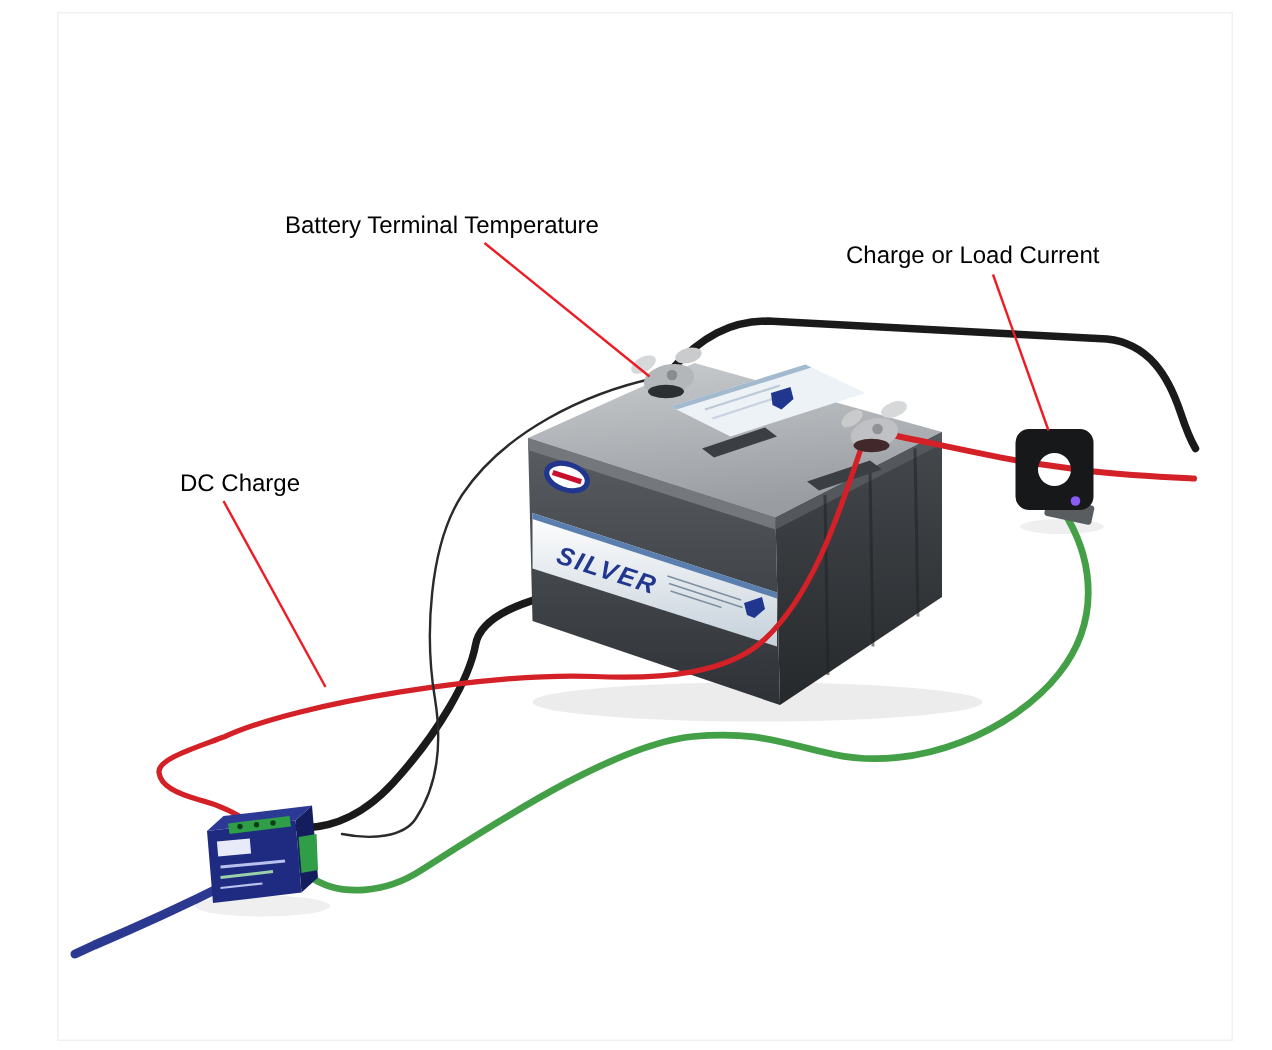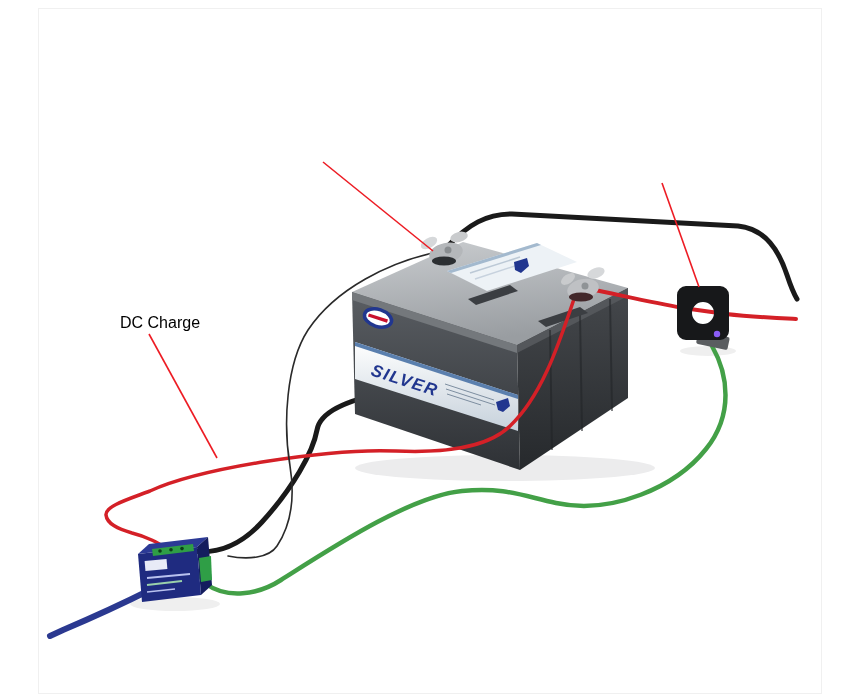--- a/index.html
+++ b/index.html
@@ -155,15 +155,17 @@
       </g>
     </g>
 
     <g stroke-width="1.6">
       <line x1="323" y1="162" x2="433" y2="251" stroke="#ed1c24"></line>
       <line x1="662" y1="183" x2="699" y2="287" stroke="#ed1c24"></line>
       <line x1="149" y1="334" x2="217" y2="458" stroke="#ed1c24"></line>
     </g>
   </svg>
 
+  <div class="callout-label" id="label-battery-temp">Battery Terminal Temperature</div>
+  <div class="callout-label" id="label-charge-current">Charge or Load Current</div>
   <div class="callout-label" id="label-dc-voltage">DC Charge</div>
 
 </div>
 
 </body></html>

